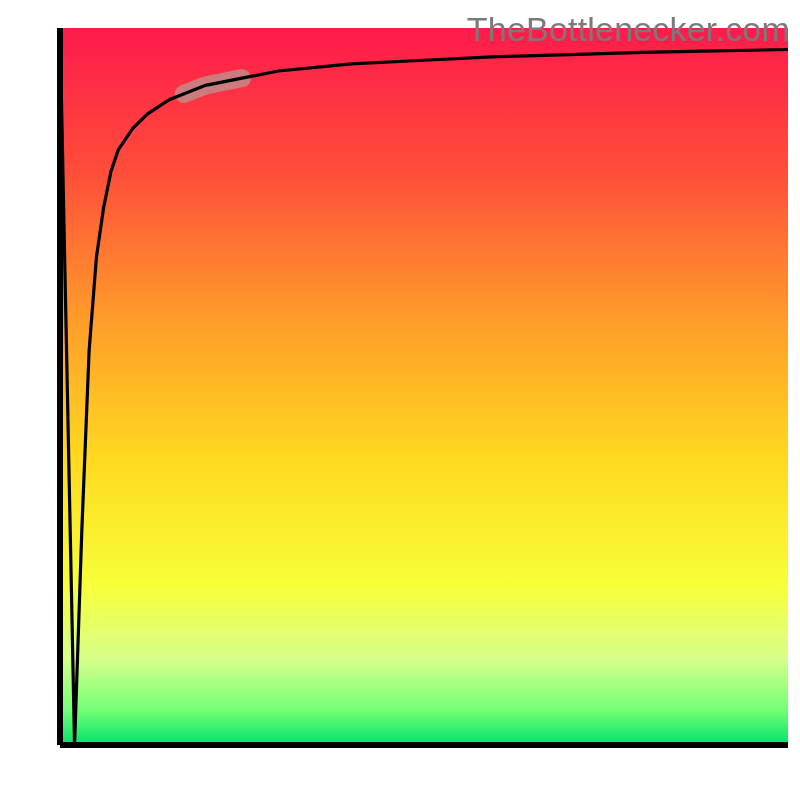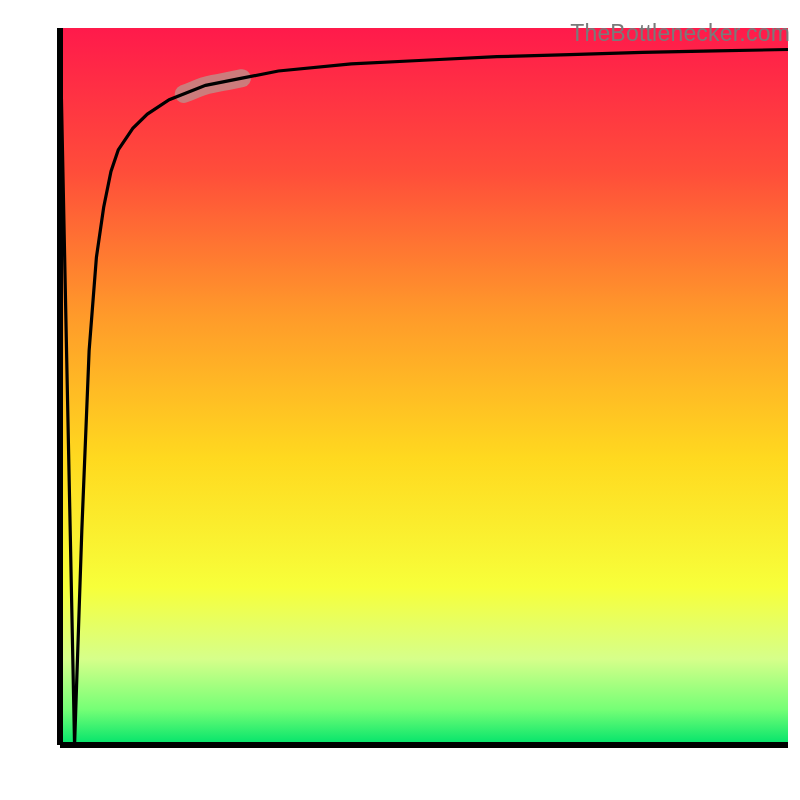--- a/index.html
+++ b/index.html
@@ -10,24 +10,24 @@
     background: #fff;
     font-family: Arial, Helvetica, sans-serif;
   }
   .stage {
     position: relative;
     width: 800px;
     height: 800px;
   }
   .watermark {
     position: absolute;
-    top: 20px;
+    top: 10px;
     right: 10px;
     color: #7a7a7a;
-    font-size: 23px;
+    font-size: 34px;
     letter-spacing: 0.2px;
     user-select: none;
   }
   svg {
     display: block;
   }
 </style>
 </head>
 <body>
 

